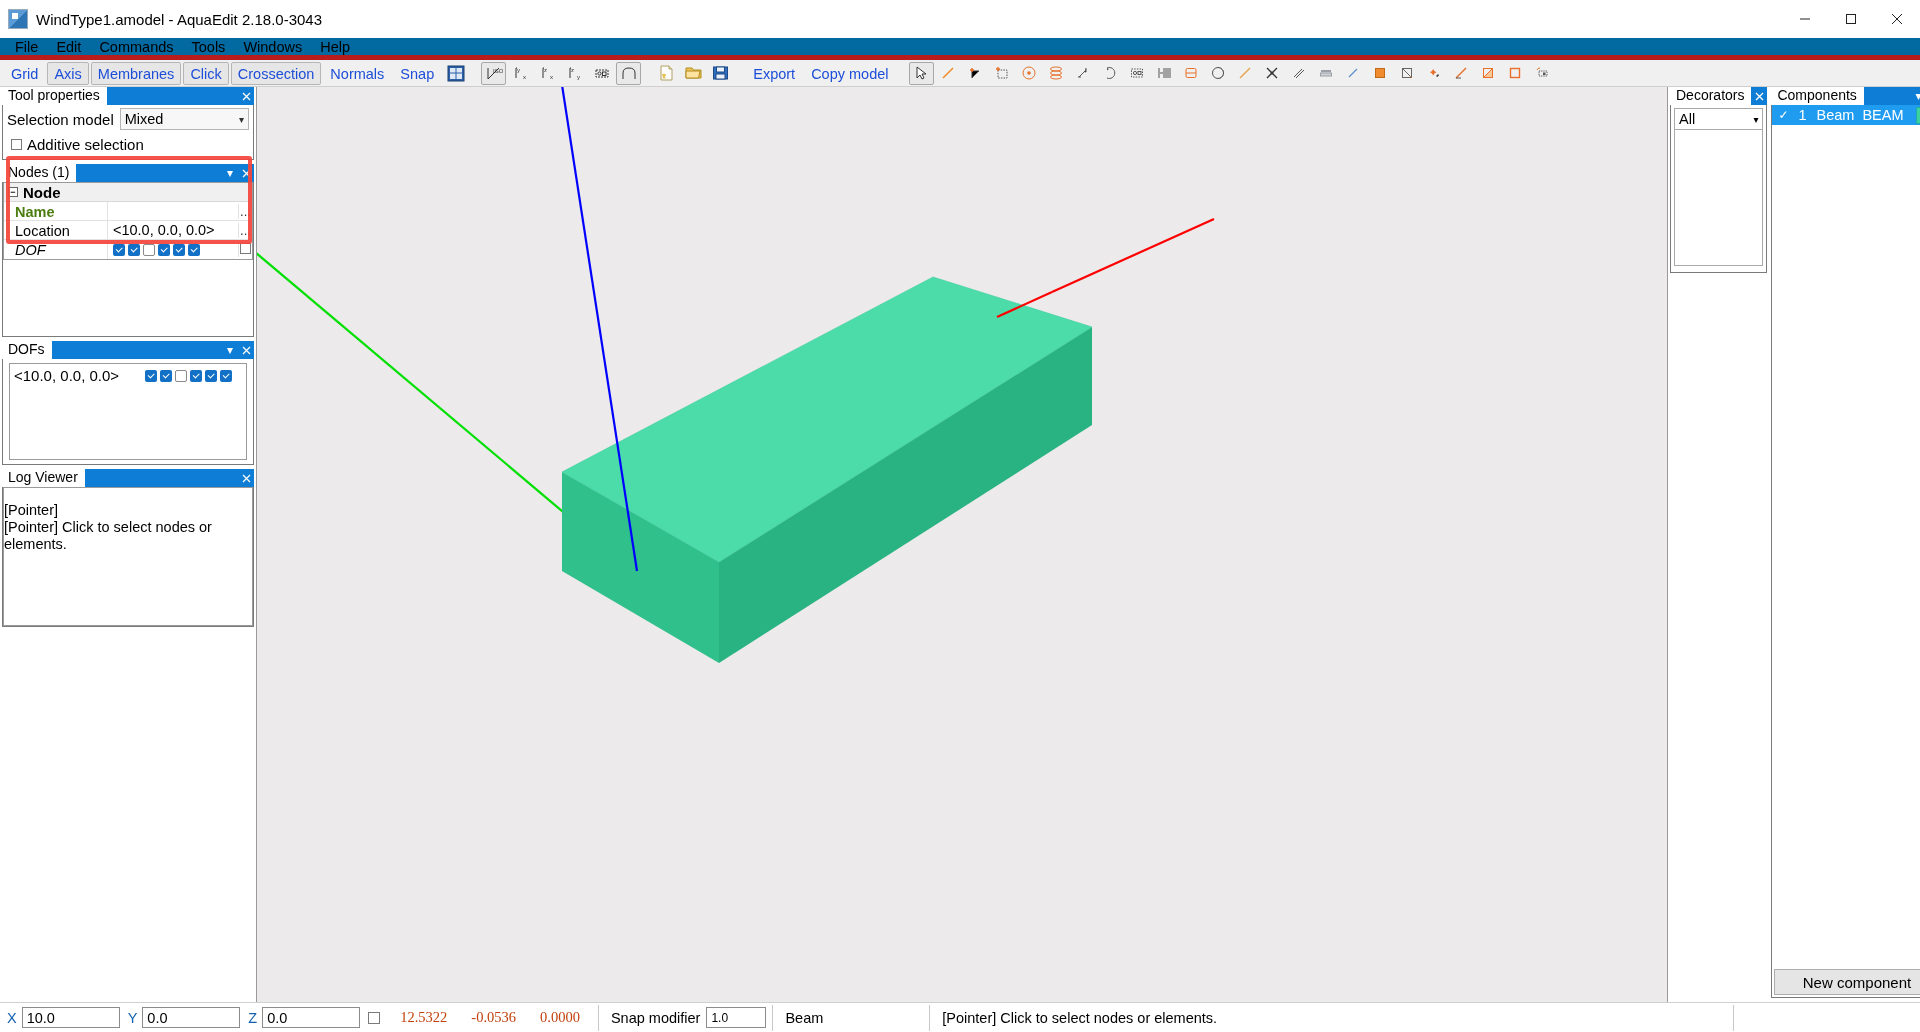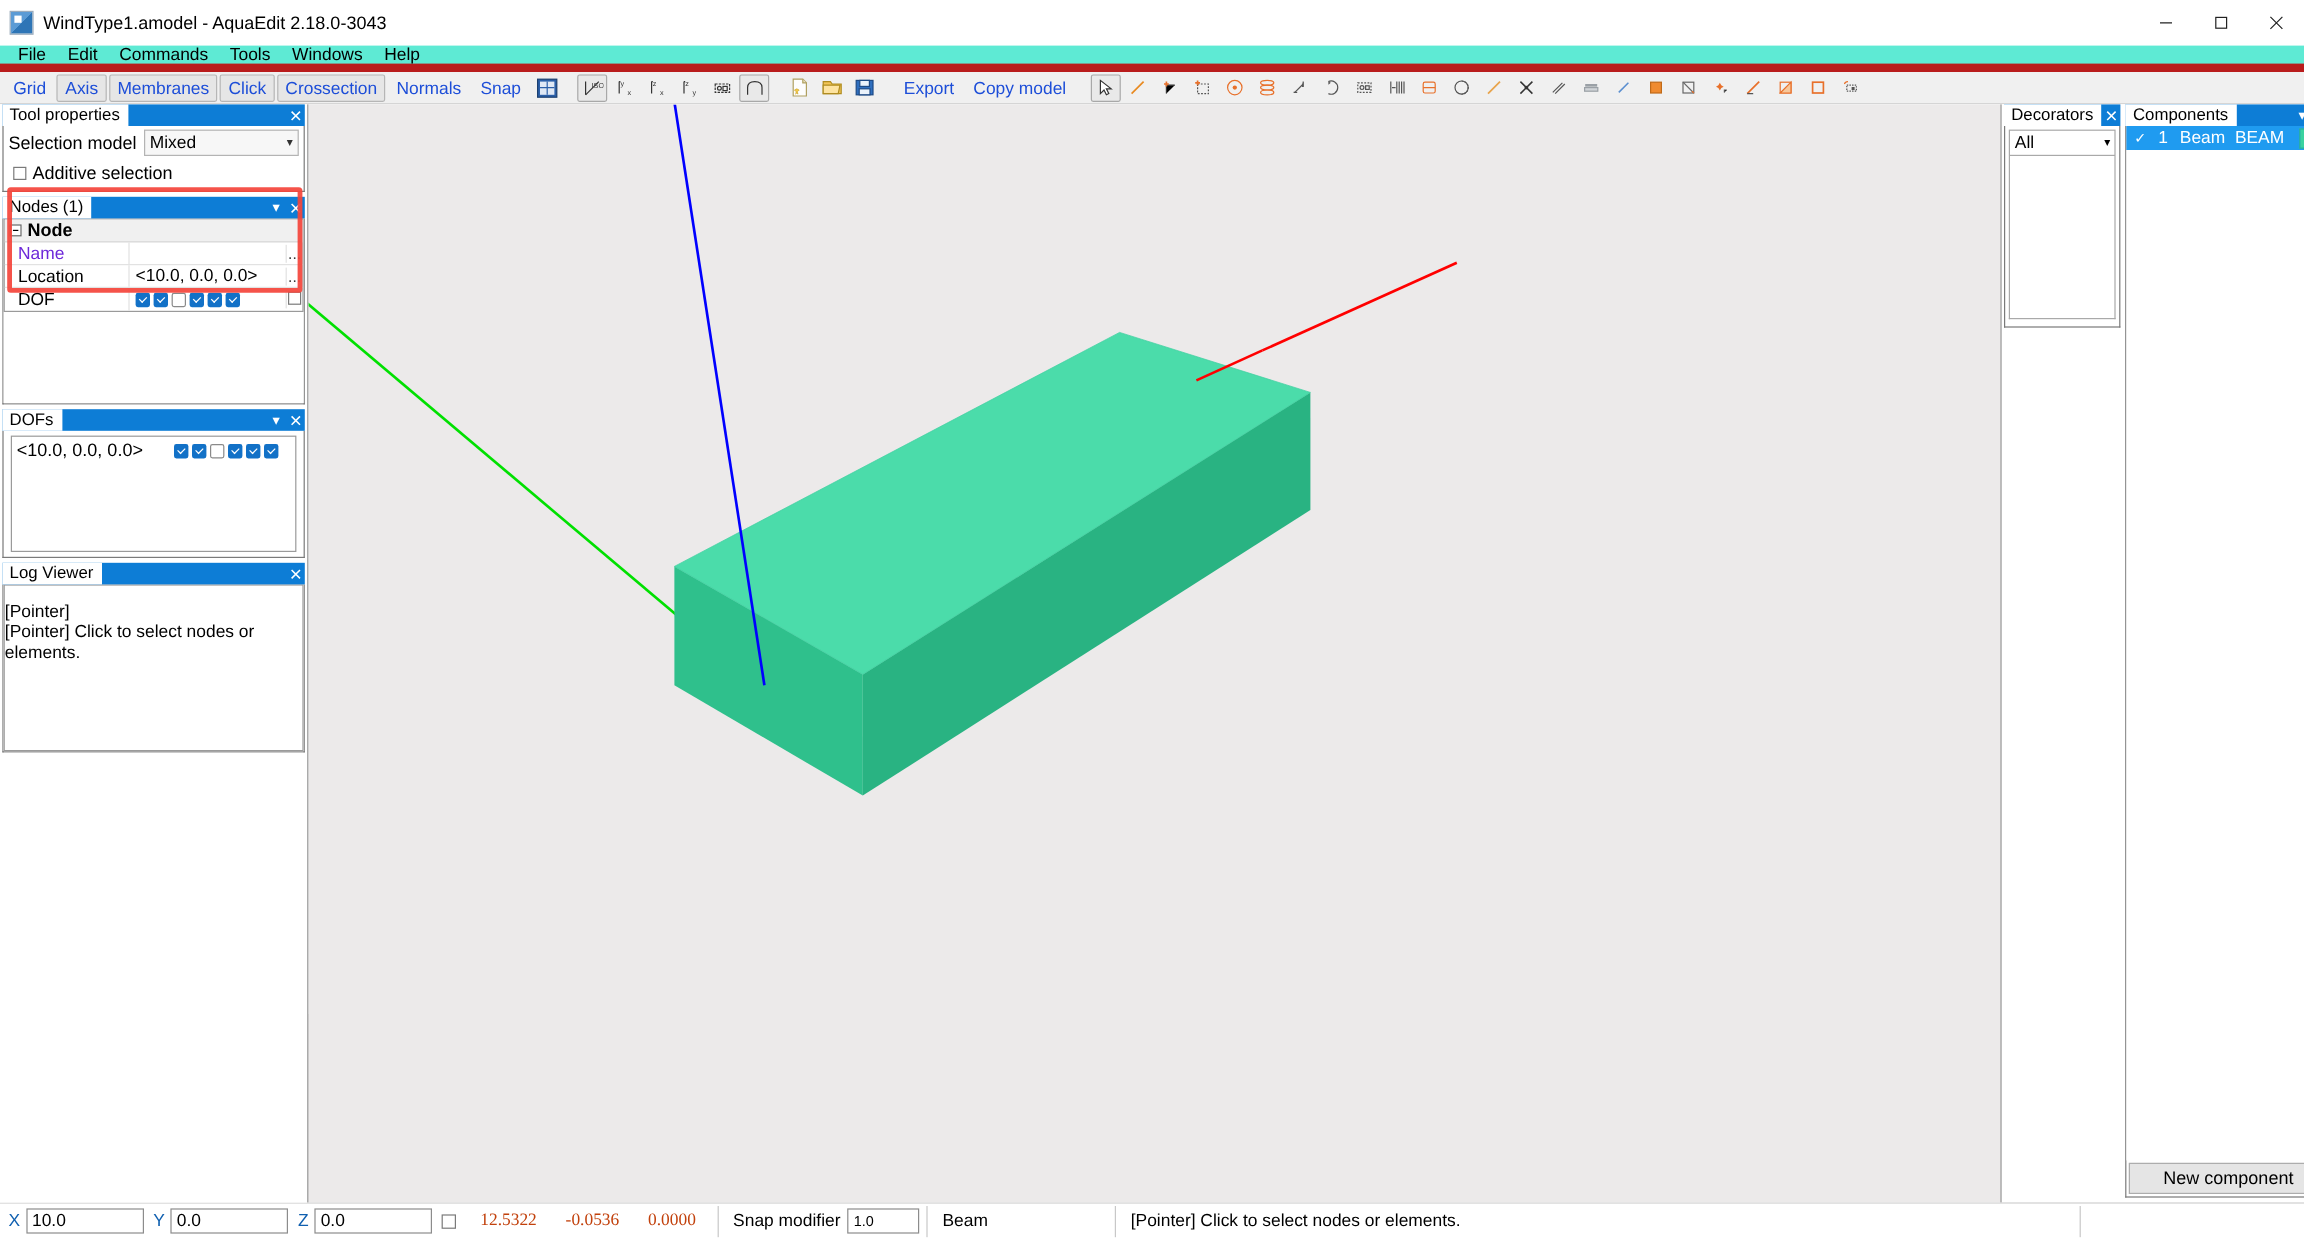--- a/index.html
+++ b/index.html
@@ -24,21 +24,21 @@
   .titlebar .appicon:after{ content:""; position:absolute; left:3px; top:3px; width:6px;height:6px;
                        background:#ffffff;}
   .titlebar .ttl { font-size:15px; color:#000; white-space:nowrap; }
   .titlebar .spacer { flex:1; }
   .wbtn { width:46px; height:38px; display:flex; align-items:center; justify-content:center;
           font-size:16px; color:#222; }
   .wbtn svg{ display:block; }
 
   
   .menubar { height:22px; display:flex; align-items:center; padding-left:6px; gap:0px;
-             background:#5eead4; flex:none; border-bottom:7px solid #b91c1c;}
+             background:#0369a1; flex:none; border-bottom:5px solid #b91c1c;}
   .menubar .mi { padding:2px 9px; font-size:14.5px; color:#000; line-height:16px;}
 
   
   .toolbar { height:27px; background:#f0f0f0; display:flex; align-items:center; flex:none;
              border-bottom:1px solid #cfcfcf; padding-left:4px; gap:2px;}
   .tbtn { font-size:14.5px; color:#1d4ed8; padding:2px 6px; height:23px; line-height:19px;
           border:1px solid transparent; white-space:nowrap;}
   .tbtn.box { border:1px solid #b6b6b6; background:#e6e6e6; border-radius:2px;}
   .tsep { width:9px; }
   .ticon { width:25px; height:23px; display:flex; align-items:center; justify-content:center;
@@ -79,21 +79,21 @@
             border:4px solid #f4463c; border-radius:3px; pointer-events:none; z-index:20;
             opacity:0.93;}
   .grid { border:1px solid #9a9a9a; background:#fff; }
   .grow { display:flex; height:19px; align-items:stretch; border-bottom:1px solid #e2e2e2;}
   .grow.group { background:#f0f0f0; font-weight:bold; align-items:center; padding-left:4px;
                 border-bottom:1px solid #d8d8d8; height:19px;}
   .grow.group .exp { width:10px; height:10px; border:1px solid #666; font-size:9px;
                      line-height:8px; text-align:center; margin-right:5px; background:#fff;}
   .gkey { width:104px; padding:1px 0 0 11px; font-size:14.5px; border-right:1px solid #e2e2e2;
           display:flex; align-items:center;}
-  .gkey.dim { color:#6d28d9; }
+  .gkey.dim { color:#4d7c0f;font-weight:bold; }
   .gval { flex:1; display:flex; align-items:center; padding-left:5px; font-size:14.5px; gap:3px;}
   .gval .ell { width:14px; text-align:center; font-size:13px; color:#333; border-left:1px solid #e2e2e2;}
   .dofbox{ width:12px; height:12px; border-radius:2px; flex:none; }
   .dofbox.on{ background:#1271c7; position:relative;}
   .dofbox.on:after{content:""; position:absolute; left:2.5px; top:3px; width:5px;height:2.5px;
         border-left:1.6px solid #fff; border-bottom:1.6px solid #fff; transform:rotate(-45deg);}
   .dofbox.off{ background:#fff; border:1px solid #8a8a8a;}
   .nodes-empty { height:76px; background:#fff;}
 
   
@@ -466,21 +466,21 @@
                 <span class="ell">...</span>
               </div>
             </div>
             <div class="grow">
               <div class="gkey">Location</div>
               <div class="gval">
                 <span style="flex:1">&lt;10.0, 0.0, 0.0&gt;</span>
                 <span class="ell">...</span>
               </div>
             </div>
-            <div class="grow" style="border-bottom:none;">
+            <div class="grow" style="border-bottom:none;font-style:italic;">
               <div class="gkey">DOF</div>
               <div class="gval">
                 <div class="dofbox on"></div>
                 <div class="dofbox on"></div>
                 <div class="dofbox off"></div>
                 <div class="dofbox on"></div>
                 <div class="dofbox on"></div>
                 <div class="dofbox on"></div>
                 <span style="flex:1"></span>
                 <span class="ell">

